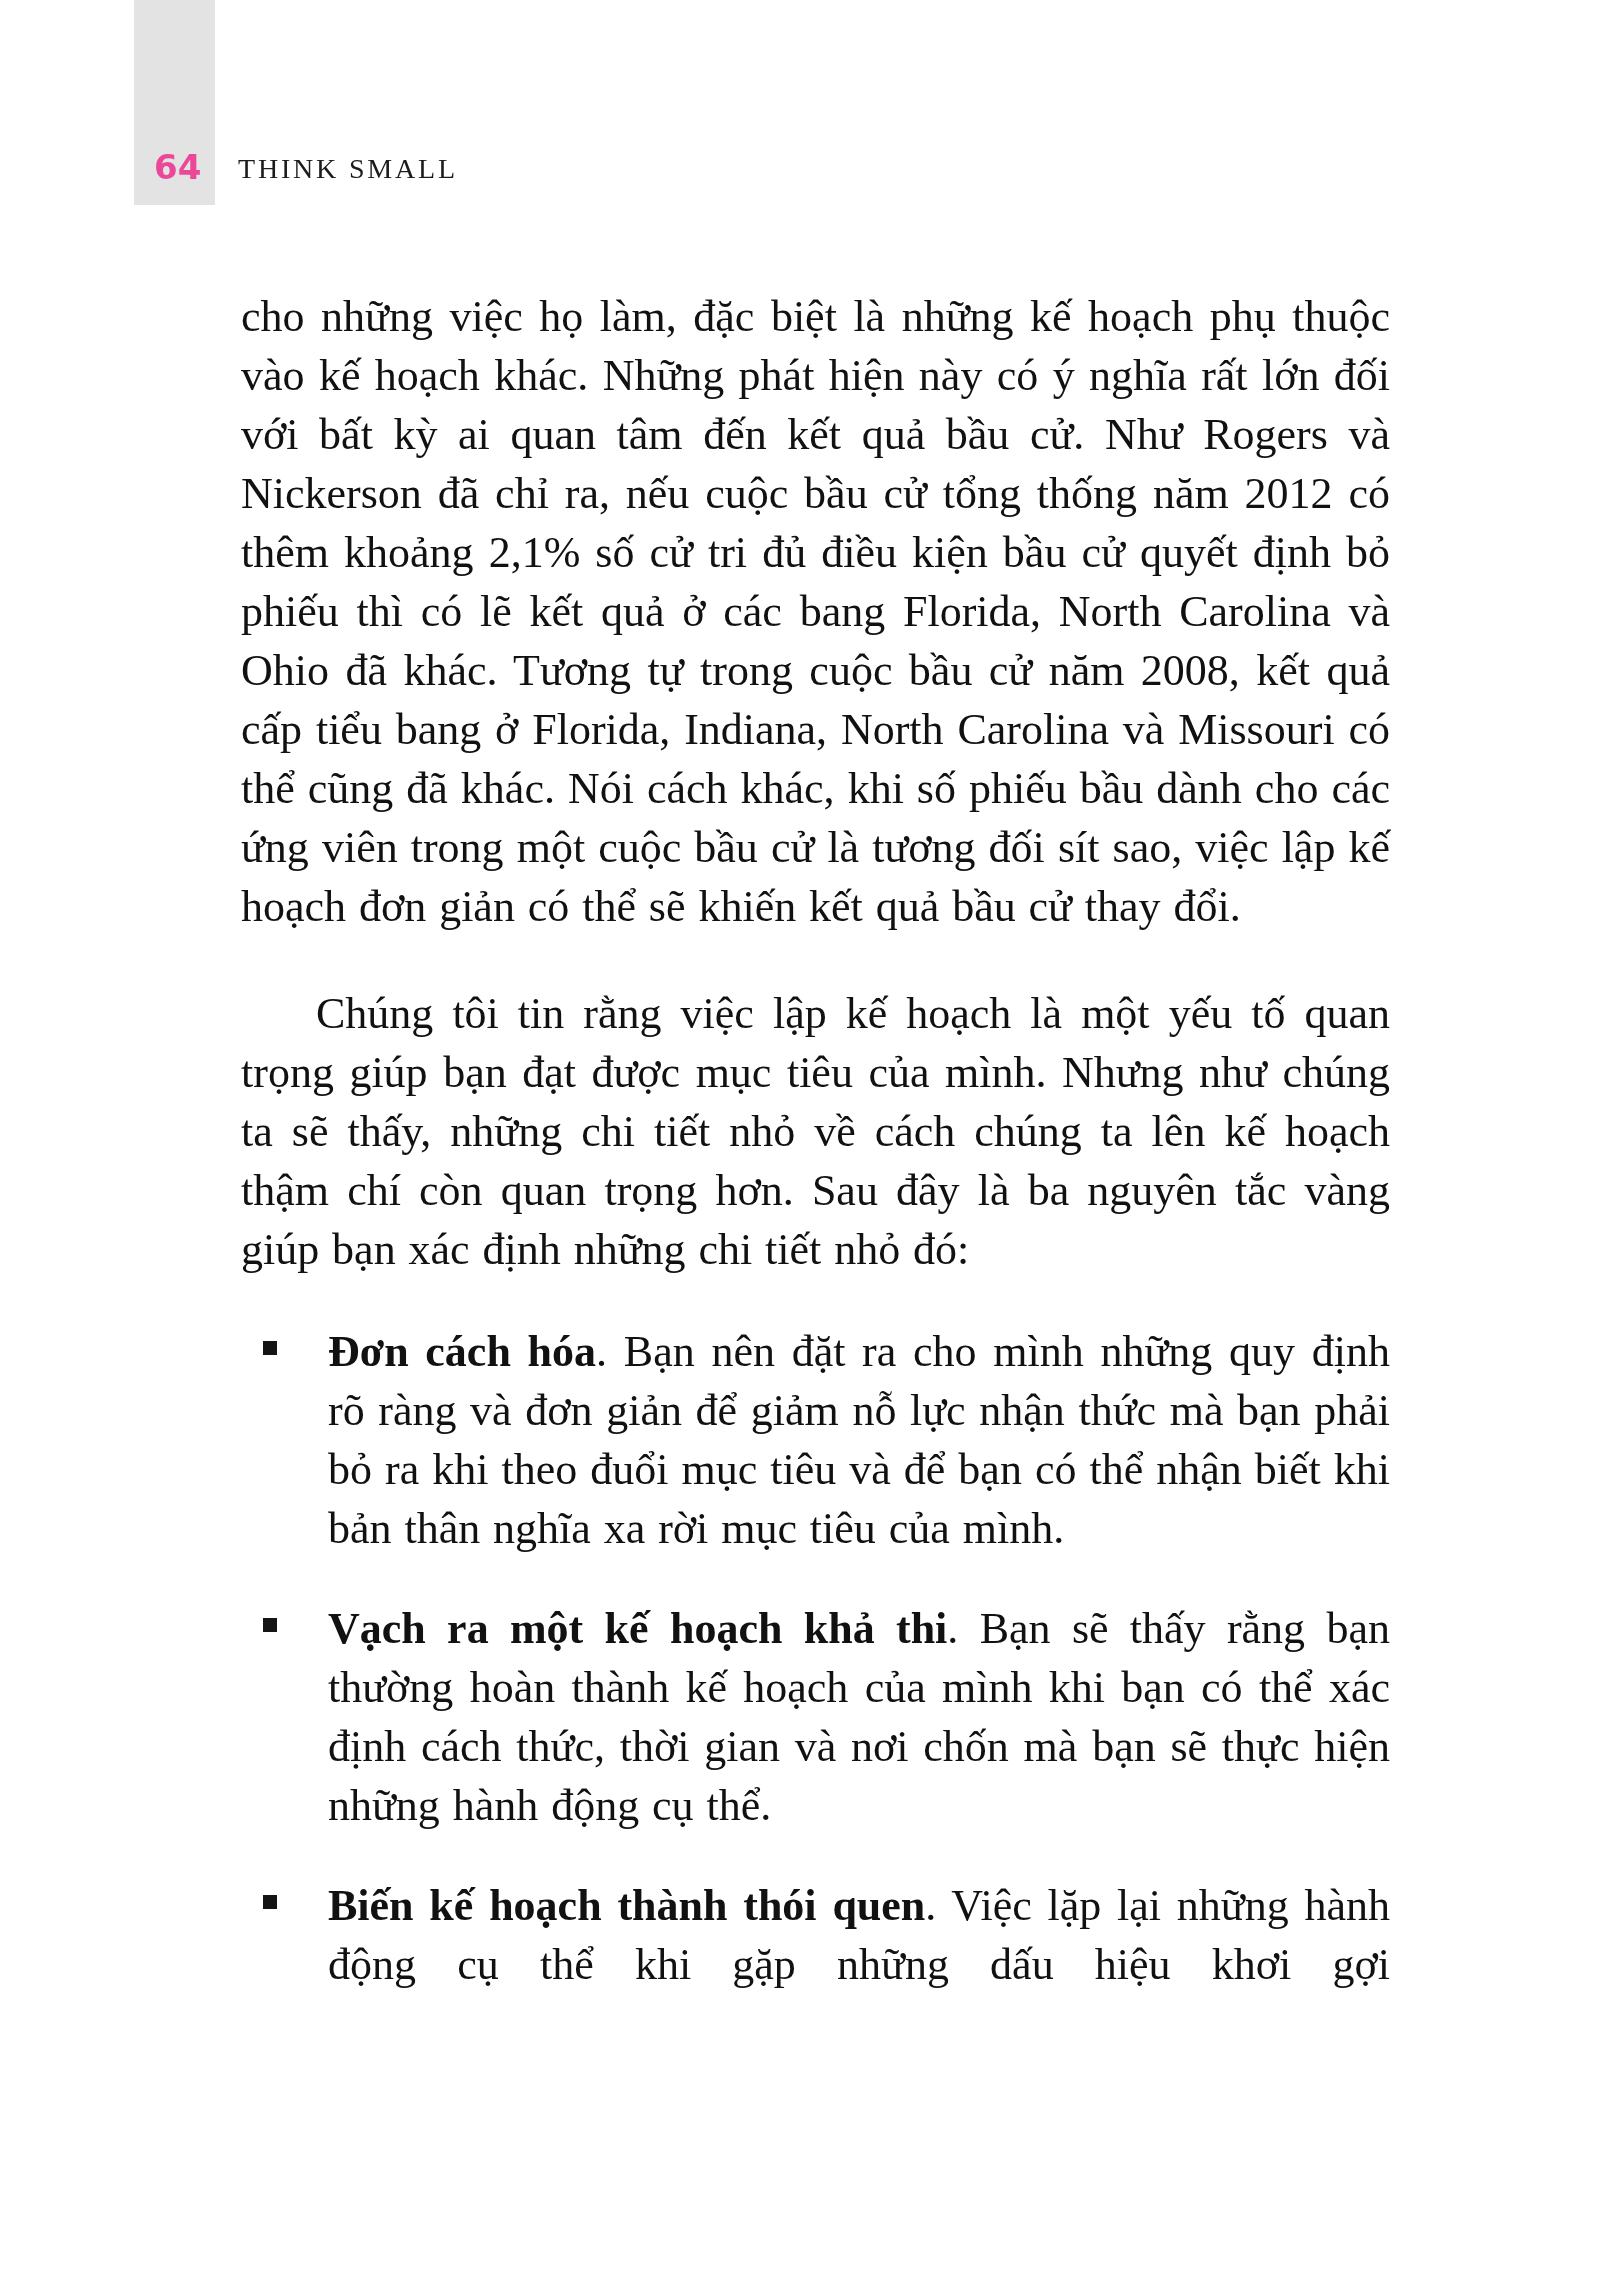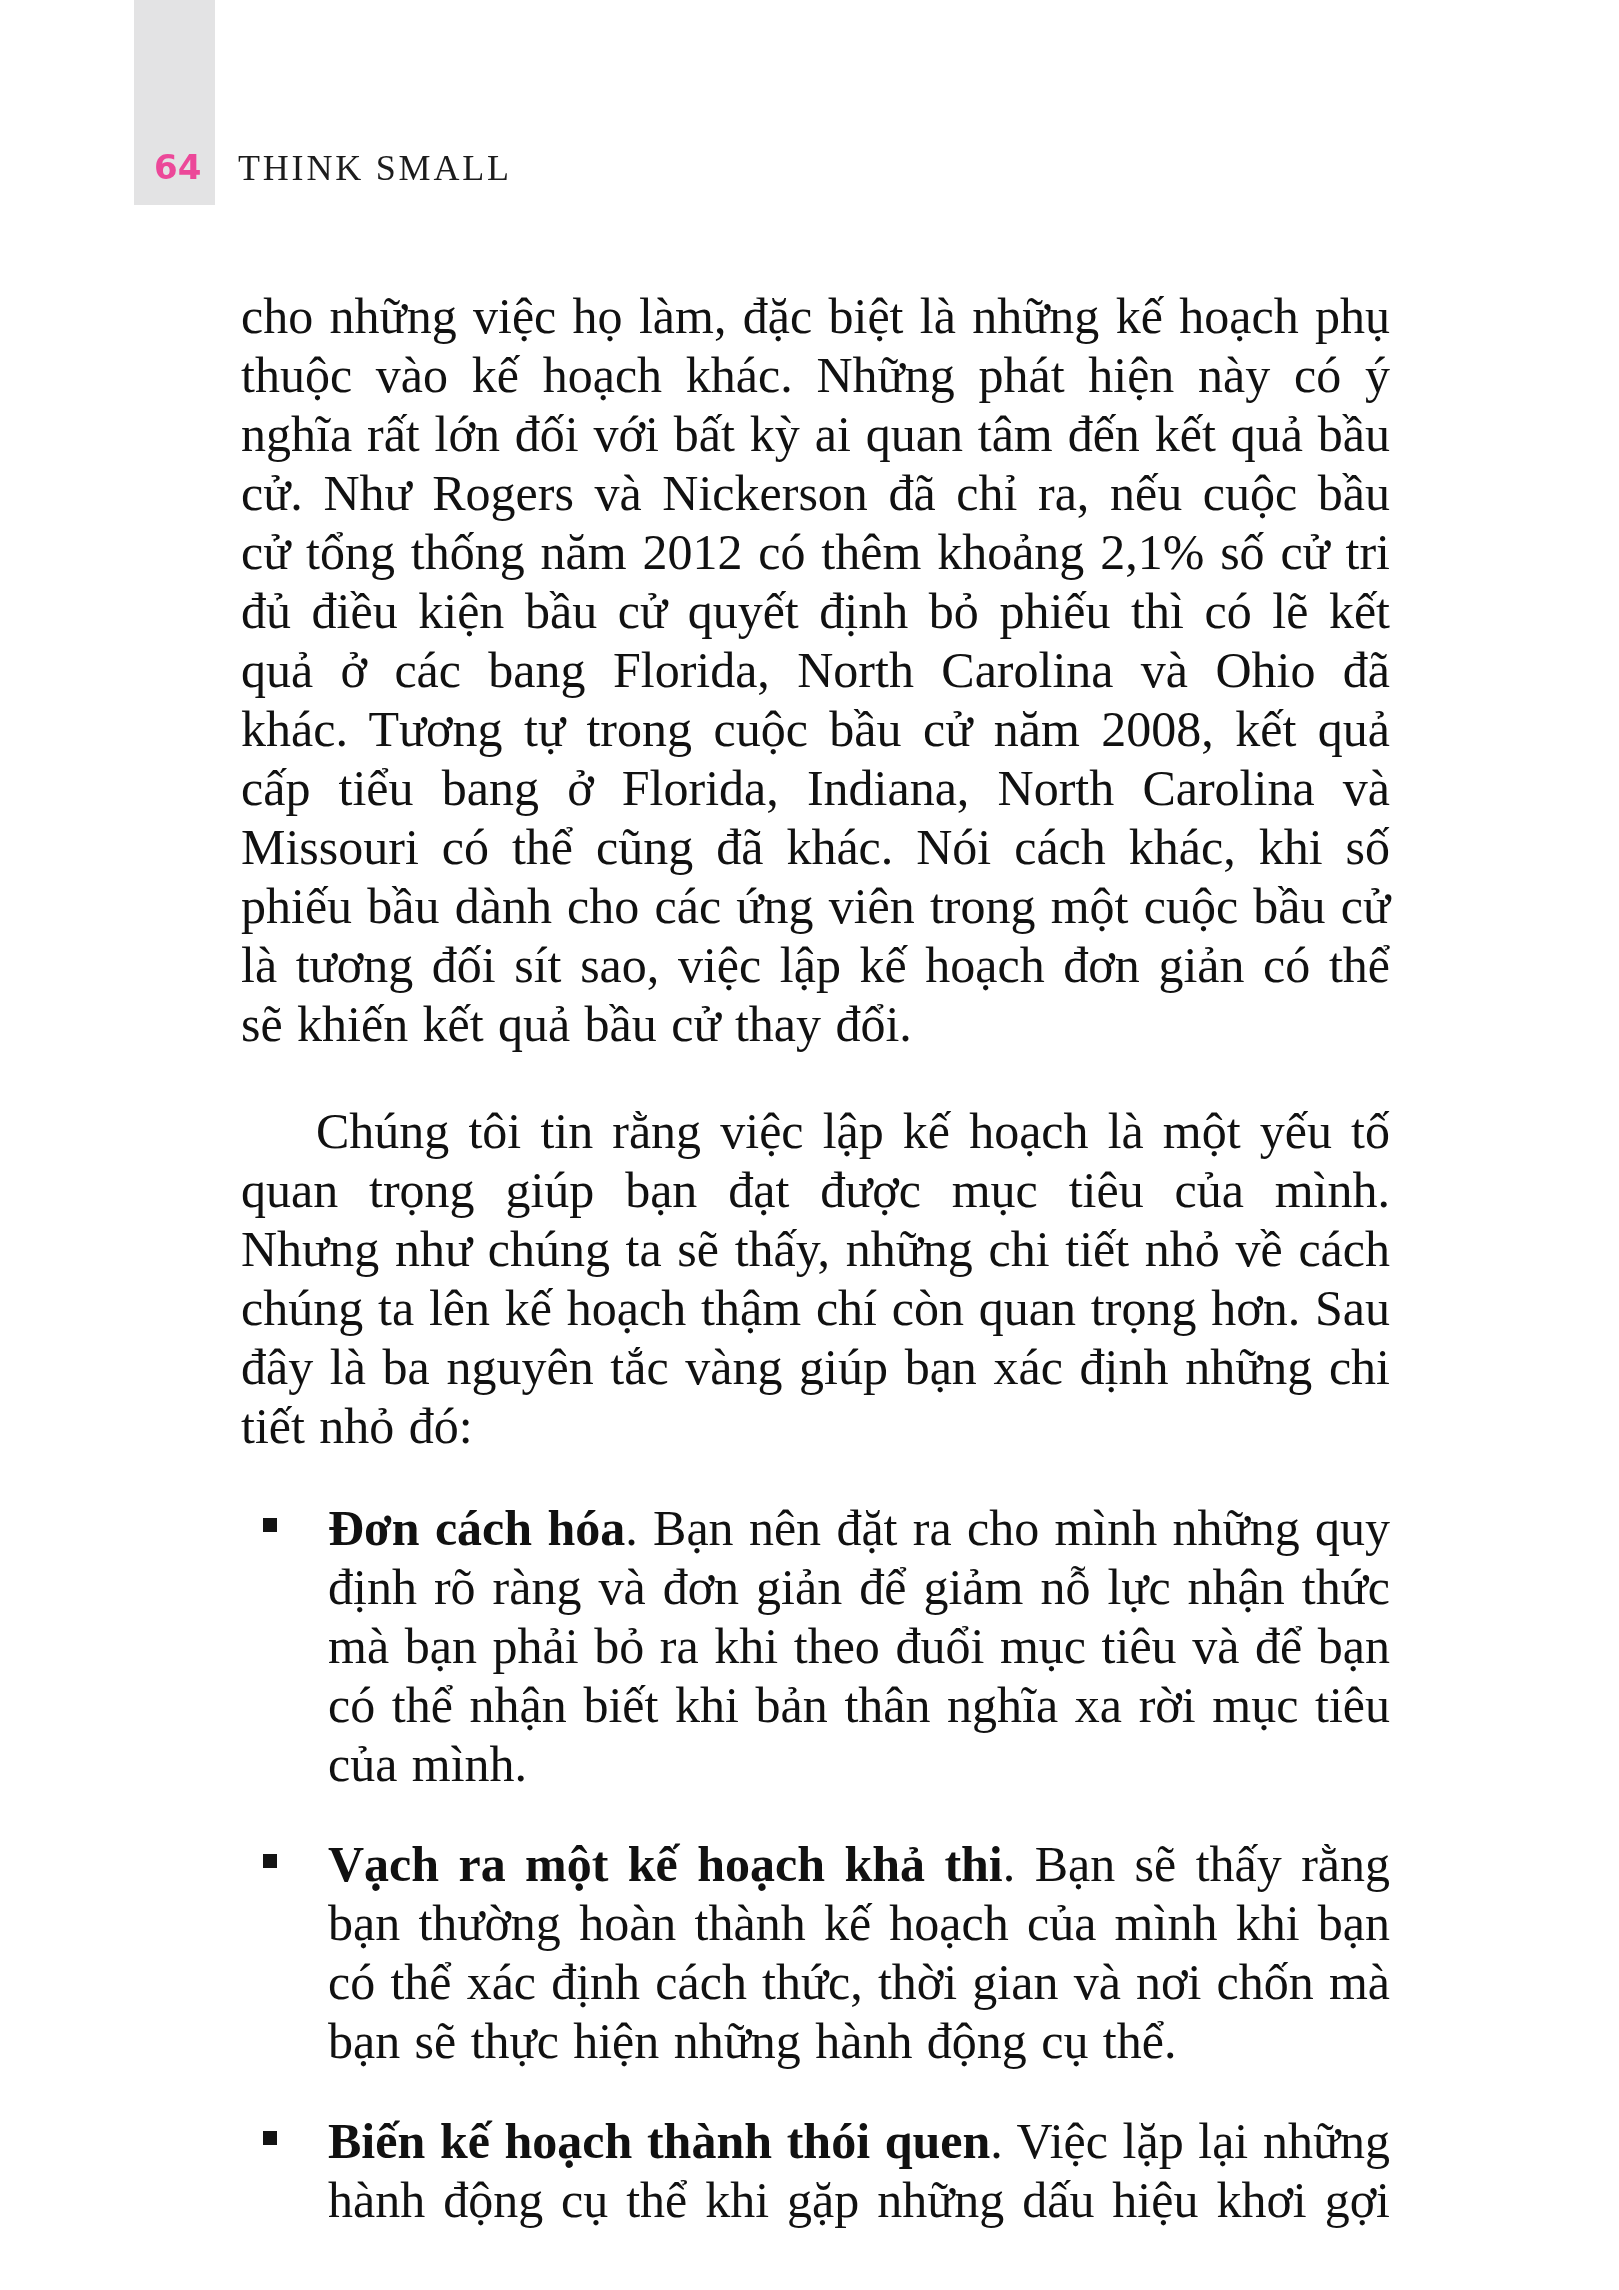--- a/index.html
+++ b/index.html
@@ -33,32 +33,32 @@
     font-family: "DejaVu Sans", "Liberation Sans", sans-serif;
     font-weight: 700;
     font-size: 34px;
     line-height: 37px;
     color: #ec4899;
   }
   .running-title {
     position: absolute;
     left: 238px;
     top: 149px;
-    font-size: 36px;
+    font-size: 28px;
     line-height: 39px;
     letter-spacing: 2.8px;
     color: #1c1c1c;
   }
   
   .content {
     position: absolute;
     left: 241px;
     top: 287px;
     width: 1149px;
-    font-size: 50px;
+    font-size: 44px;
     line-height: 59px;
     word-spacing: 1.9px;
     text-align: justify;
   }
   .content p {
     margin: 0;
   }
   .para-1 {
     margin-bottom: 48px !important;
   }

